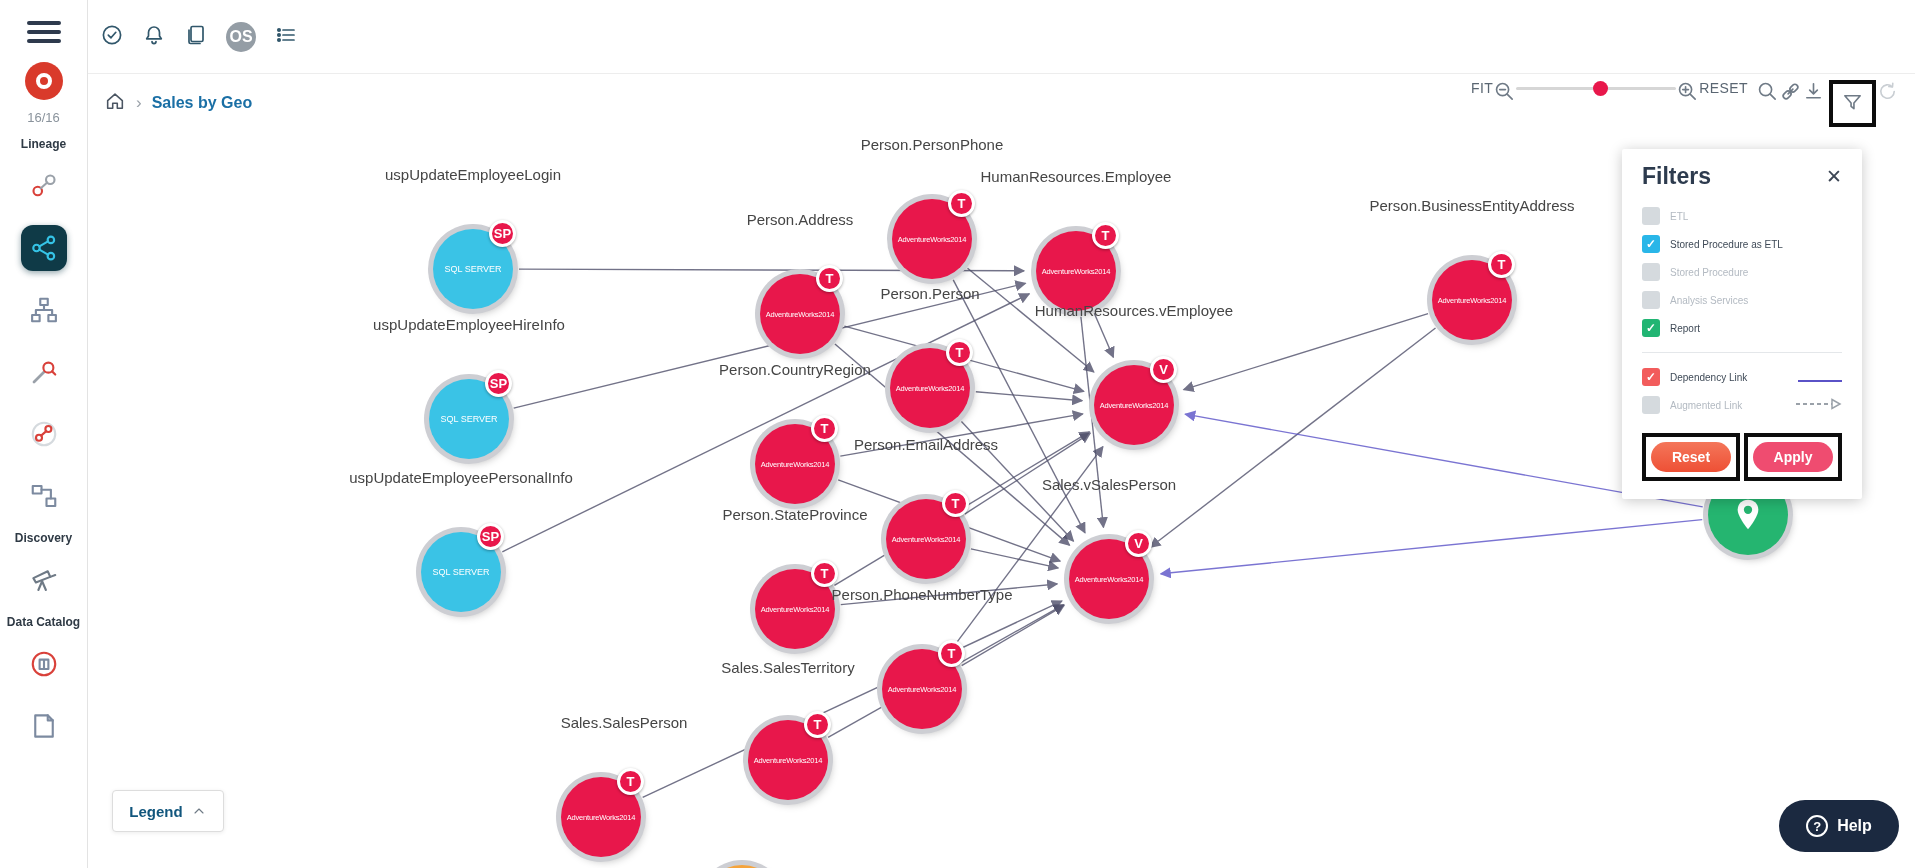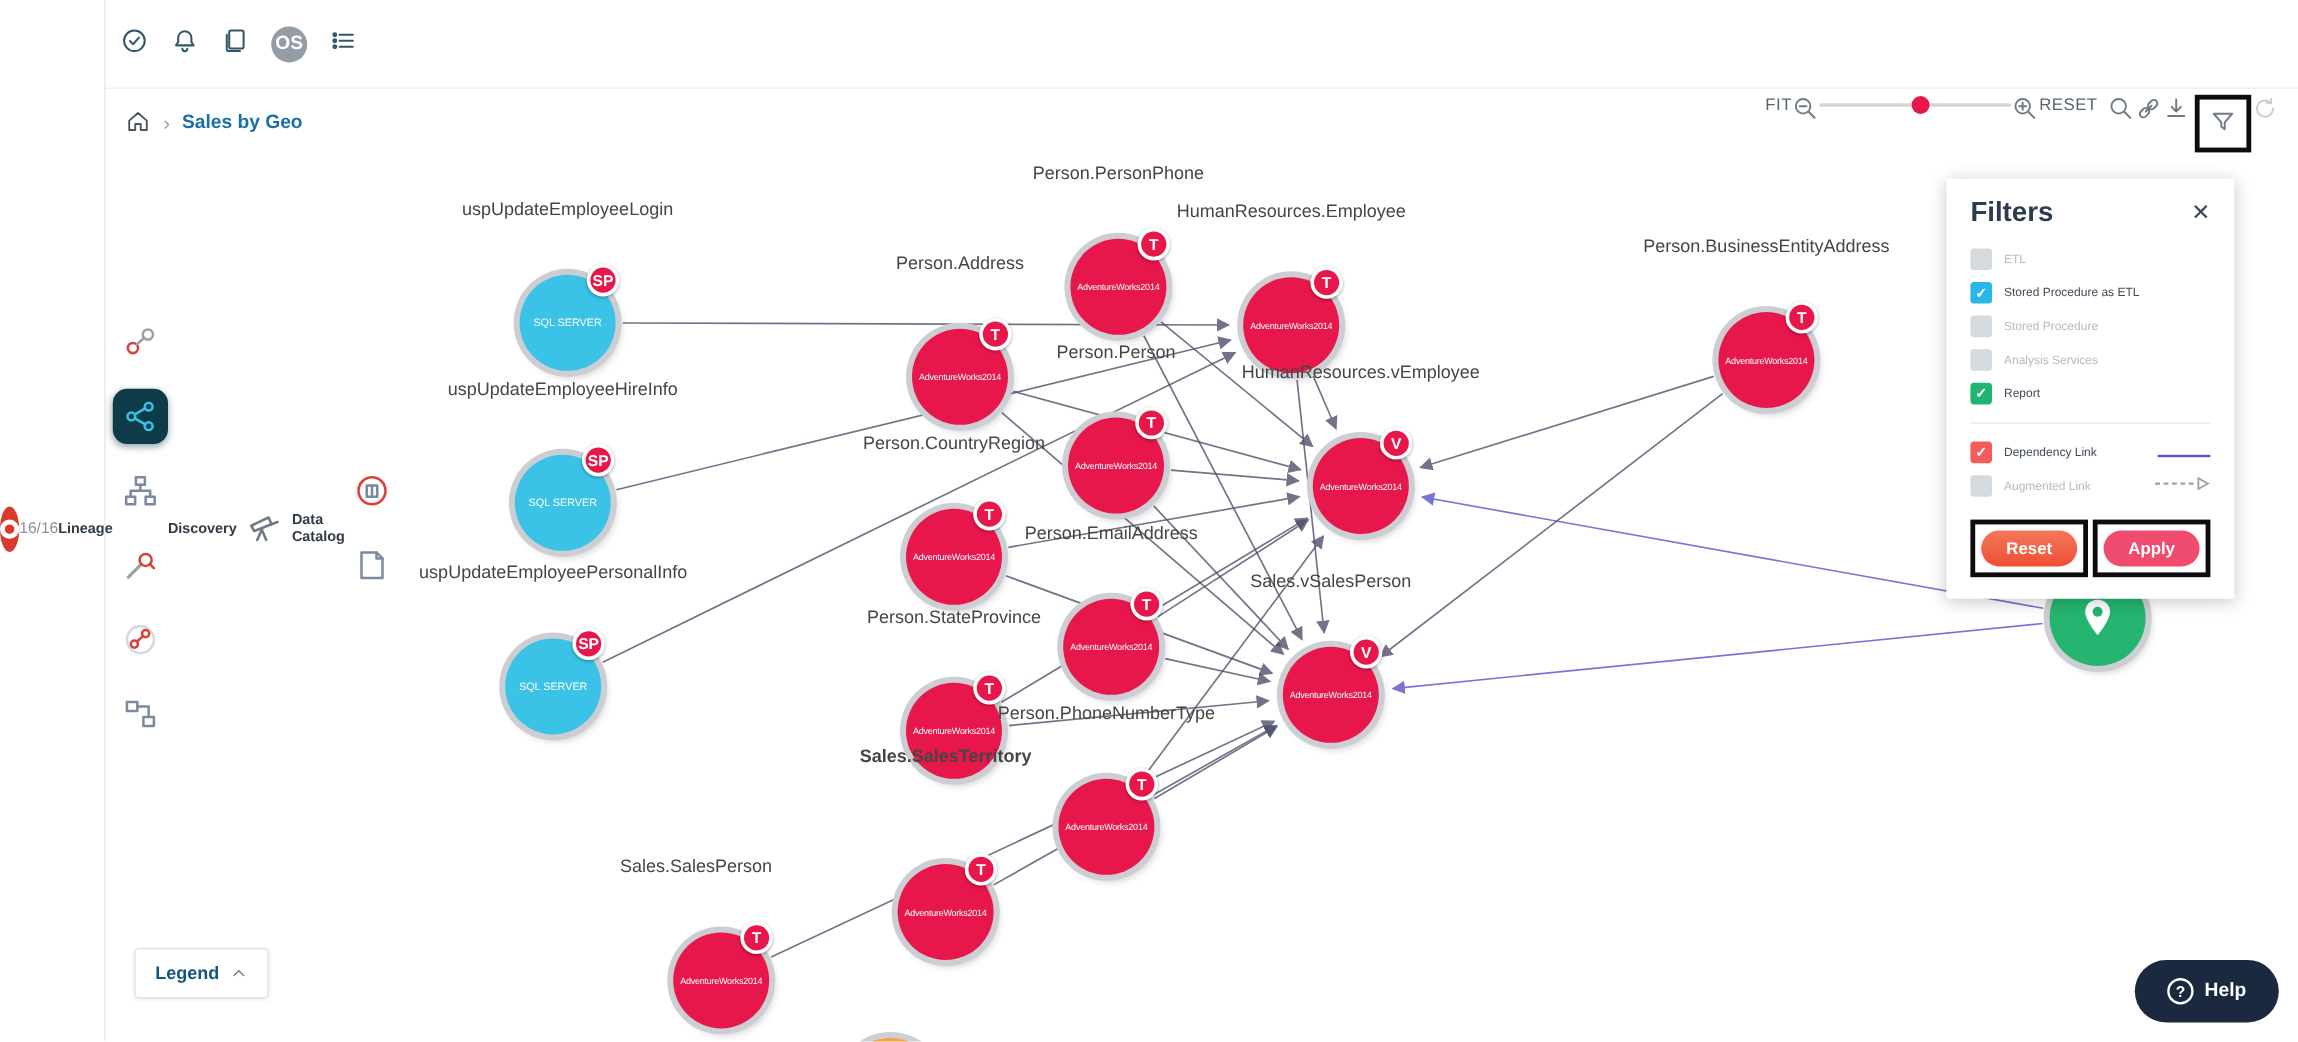--- a/index.html
+++ b/index.html
@@ -6,21 +6,21 @@
   html,body { margin:0; padding:0; }
   body {
     width:1915px; height:868px; position:relative; overflow:hidden;
     background:#ffffff; font-family:"Liberation Sans", sans-serif; color:#333;
   }
 
   
   .sidebar {
     position:absolute; left:0; top:0; bottom:0; width:88px; background:#fff;
     border-right:1px solid #e3e3e3; z-index:40;
-    display:flex; flex-direction:row; align-items:center;
+    display:flex; flex-direction:column; align-items:center;
   }
   .hamburger { margin-top:16px; width:34px; cursor:pointer; }
   .hamburger span { display:block; height:4px; background:#2e3a4d; border-radius:2px; margin:5px 0; }
   .logo-circle {
     margin-top:14px; width:38px; height:38px; border-radius:50%;
     background:#d93a2b; display:flex; align-items:center; justify-content:center;
   }
   .logo-circle .inner { width:16px; height:16px; border-radius:50%; border:4px solid #fff; }
   .side-counter { margin-top:10px; font-size:13px; color:#8a939c; }
   .side-label { margin-top:12px; font-size:12px; font-weight:bold; color:#2f3a45; }
@@ -247,26 +247,26 @@
       <div class="gnode-label" style="left: 1109px; top: 476px;">Sales.vSalesPerson</div>
       <div class="gnode table" style="left: 882px; top: 649px;">
         <span class="sub">AdventureWorks2014</span>
         <span class="gbadge">T</span>
       </div>
       <div class="gnode-label" style="left: 922px; top: 586px;">Person.PhoneNumberType</div>
       <div class="gnode table" style="left: 748px; top: 720px;">
         <span class="sub">AdventureWorks2014</span>
         <span class="gbadge">T</span>
       </div>
-      <div class="gnode-label" style="left: 788px; top: 622px; font-weight: bold;">Sales.SalesTerritory</div>
+      <div class="gnode-label" style="left: 788px; top: 659px;">Sales.SalesTerritory</div>
       <div class="gnode table" style="left: 561px; top: 777px;">
         <span class="sub">AdventureWorks2014</span>
         <span class="gbadge">T</span>
       </div>
-      <div class="gnode-label" style="left: 580px; top: 714px;">Sales.SalesPerson</div>
+      <div class="gnode-label" style="left: 624px; top: 714px;">Sales.SalesPerson</div>
       <div class="gnode report" style="left: 1708px; top: 475px;">
         <svg width="30" height="34" viewBox="0 0 24 28">
           <path d="M12 1.5 C7 1.5 3.5 5 3.5 9.7 c0 6 8.5 16 8.5 16 s8.5 -10 8.5 -16 C20.5 5 17 1.5 12 1.5 Z" fill="#fff"></path>
           <circle cx="12" cy="9.7" r="3.4" fill="#25b570"></circle>
         </svg>
       </div>
       <div class="gnode orange" style="left: 702px; top: 865px;"></div>
     </div>
 </div>
 

